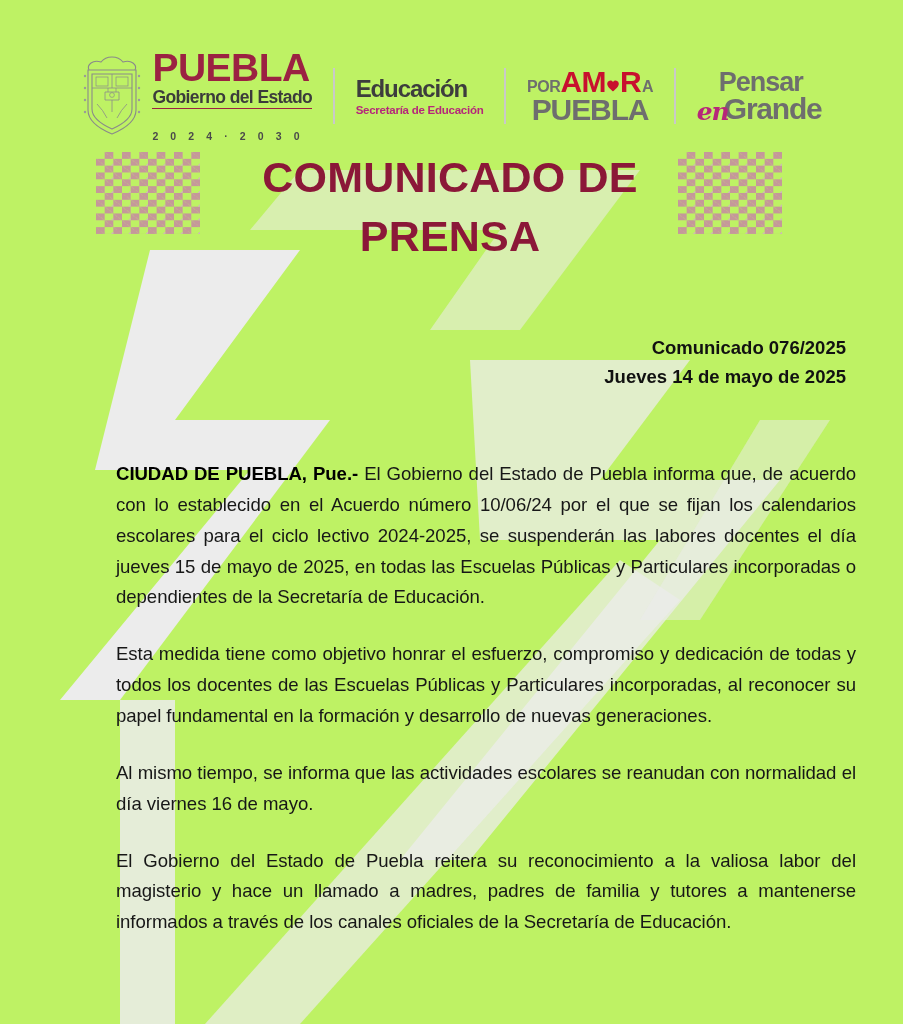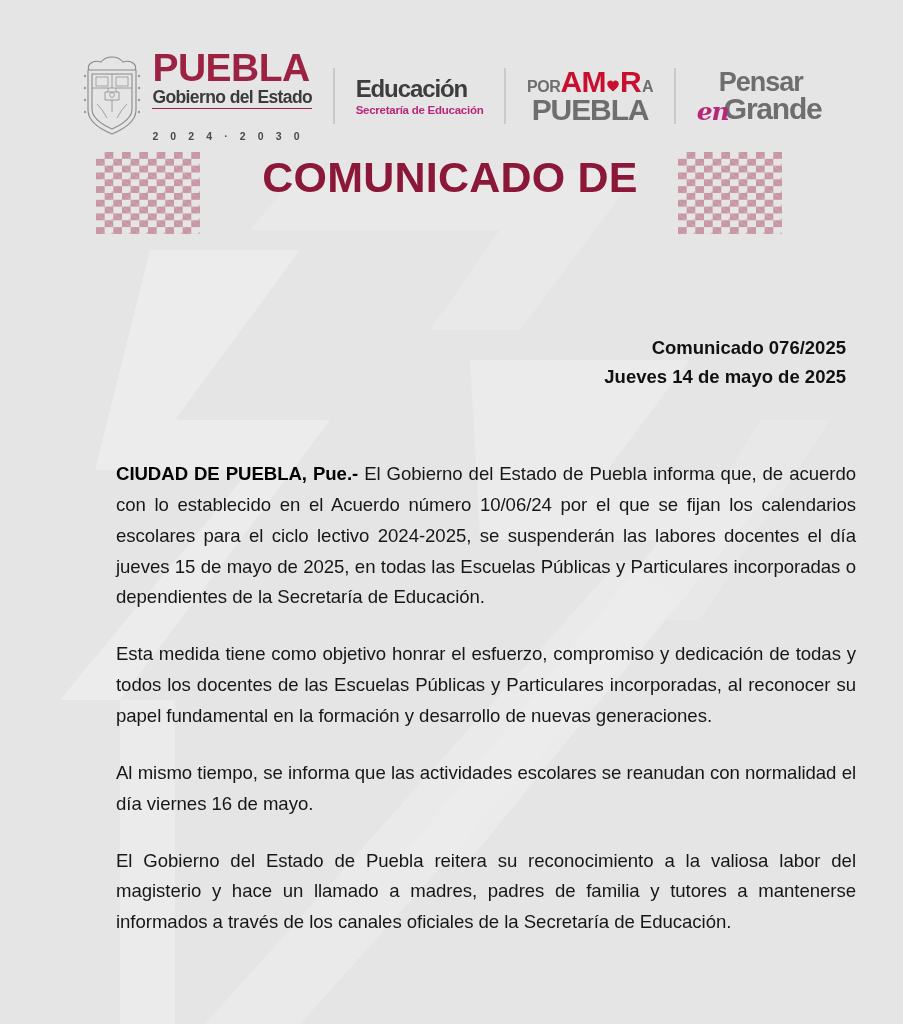--- a/index.html
+++ b/index.html
@@ -8,21 +8,21 @@
     background: #ffffff;
   }
   body {
     font-family: "Liberation Sans", sans-serif;
     -webkit-font-smoothing: antialiased;
   }
   #page {
     position: relative;
     width: 903px;
     height: 1024px;
-    background: #e5e5e5;
+    background: #bef264;
     overflow: hidden;
   }
 
   
   .watermark {
     position: absolute;
     left: 0;
     top: 0;
     width: 903px;
     height: 1024px;
@@ -316,20 +316,21 @@
       </div>
     </div>
 
   </div>
 
   <div class="title-band">
     <div class="pattern pattern-left"></div>
     <div class="pattern pattern-right"></div>
     <div class="press-title">
       <div>COMUNICADO DE</div>
+      <div>PRENSA</div>
     </div>
   </div>
 
   <div class="meta">
     <div>Comunicado 076/2025</div>
     <div>Jueves 14 de mayo de 2025</div>
   </div>
 
 
   <div class="body-copy">

